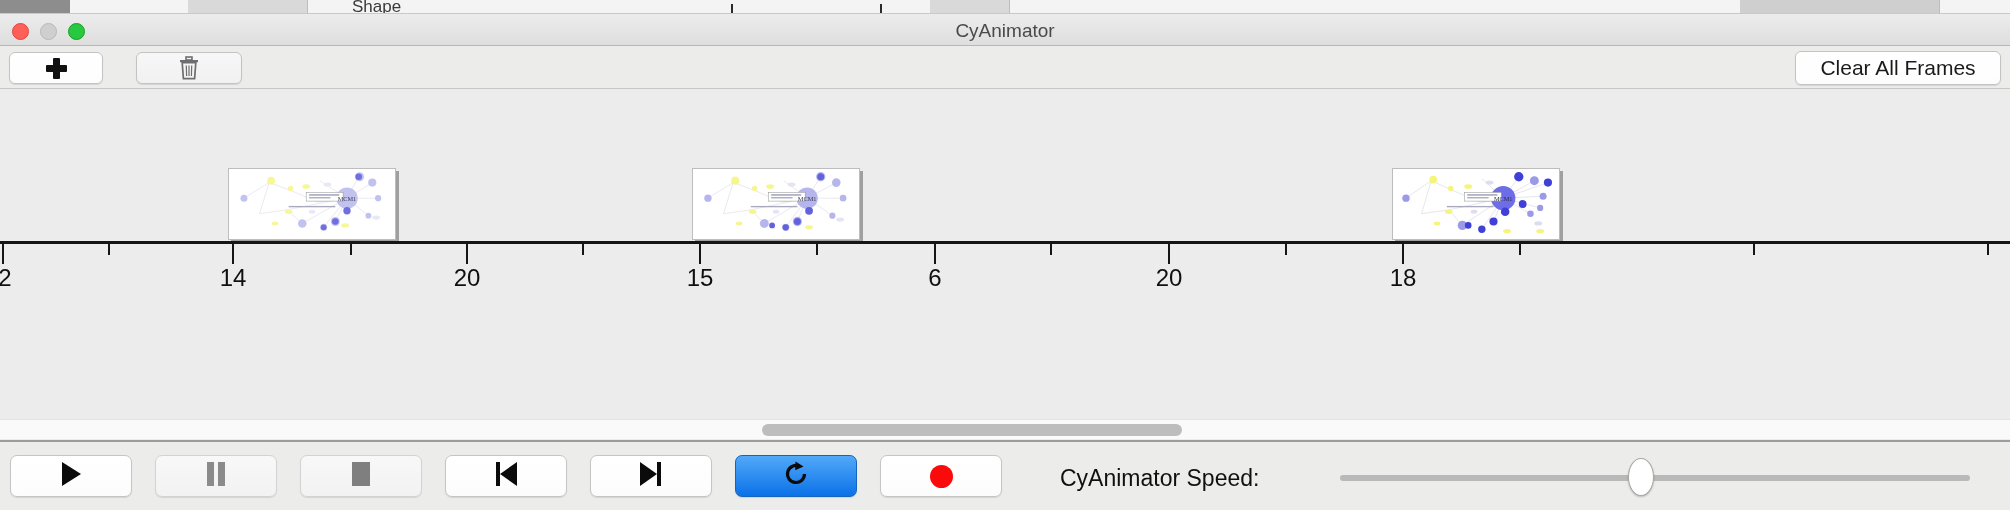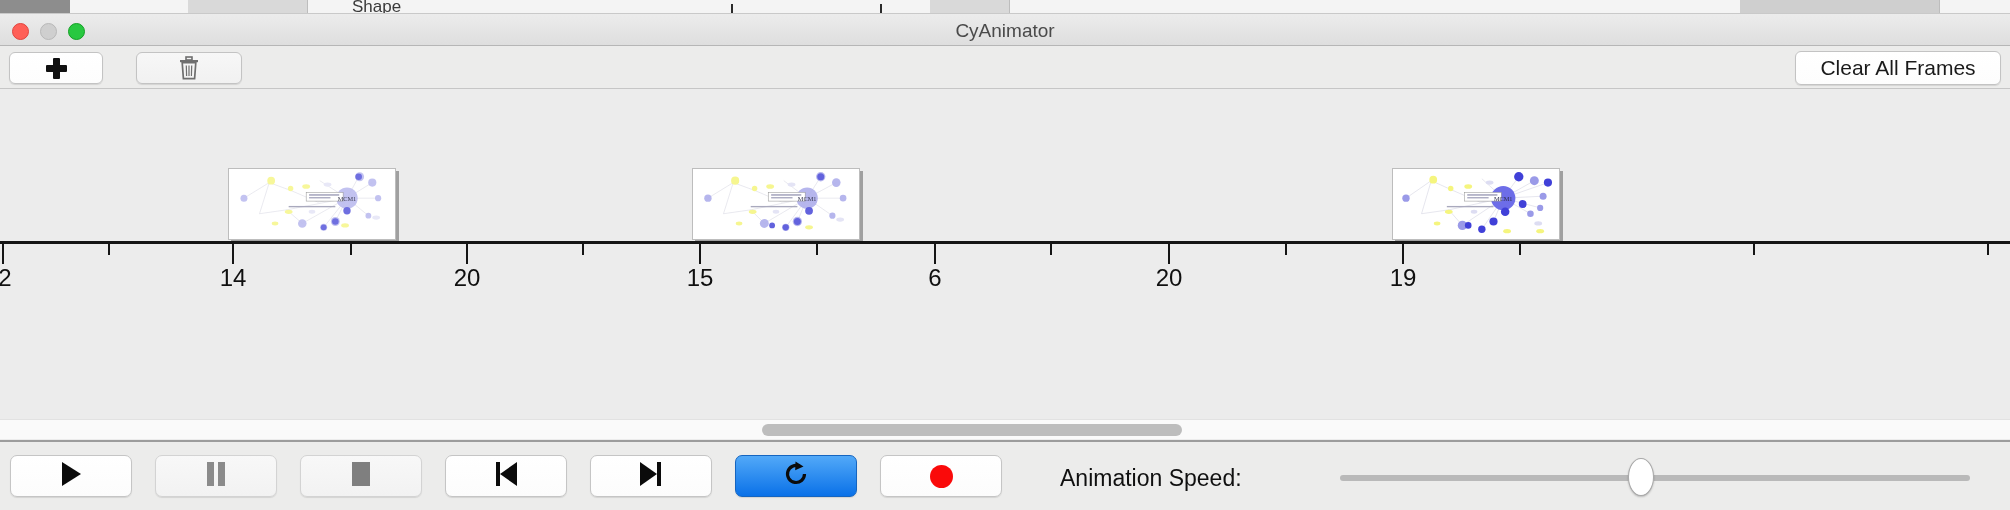--- a/index.html
+++ b/index.html
@@ -403,21 +403,21 @@
   <div class="tick major" style="left:699px;"></div>
   <div class="tick-label" style="left:700px;">15</div>
 
   <div class="tick major" style="left:934px;"></div>
   <div class="tick-label" style="left:935px;">6</div>
 
   <div class="tick major" style="left:1168px;"></div>
   <div class="tick-label" style="left:1169px;">20</div>
 
   <div class="tick major" style="left:1402px;"></div>
-  <div class="tick-label" style="left:1403px;">19</div>
+  <div class="tick-label" style="left:1403px;">18</div>
 
 </div>
 
 <div class="hscroll-track">
   <div class="hscroll-thumb"></div>
 </div>
 
 <div class="controls">
 
   <div class="ctrl-btn" id="play-button">
@@ -469,19 +469,19 @@
         <path d="M22.5 14 A8.5 8.5 0 1 1 17.6 6.3" fill="none" stroke="#0b0b0b" stroke-width="3.2" stroke-linecap="butt"></path>
         <polygon points="13.5,1.5 21.5,6.4 13.2,10.3" fill="#0b0b0b"></polygon>
       </svg>
     </span>
   </div>
 
   <div class="ctrl-btn" id="record-button">
     <span class="record-dot"></span>
   </div>
 
-  <div class="speed-label">Animation Speed:</div>
+  <div class="speed-label">CyAnimator Speed:</div>
 
   <div class="speed-slider">
     <div class="speed-track"></div>
     <div class="speed-thumb"></div>
   </div>
 </div>
 
 </body></html>

